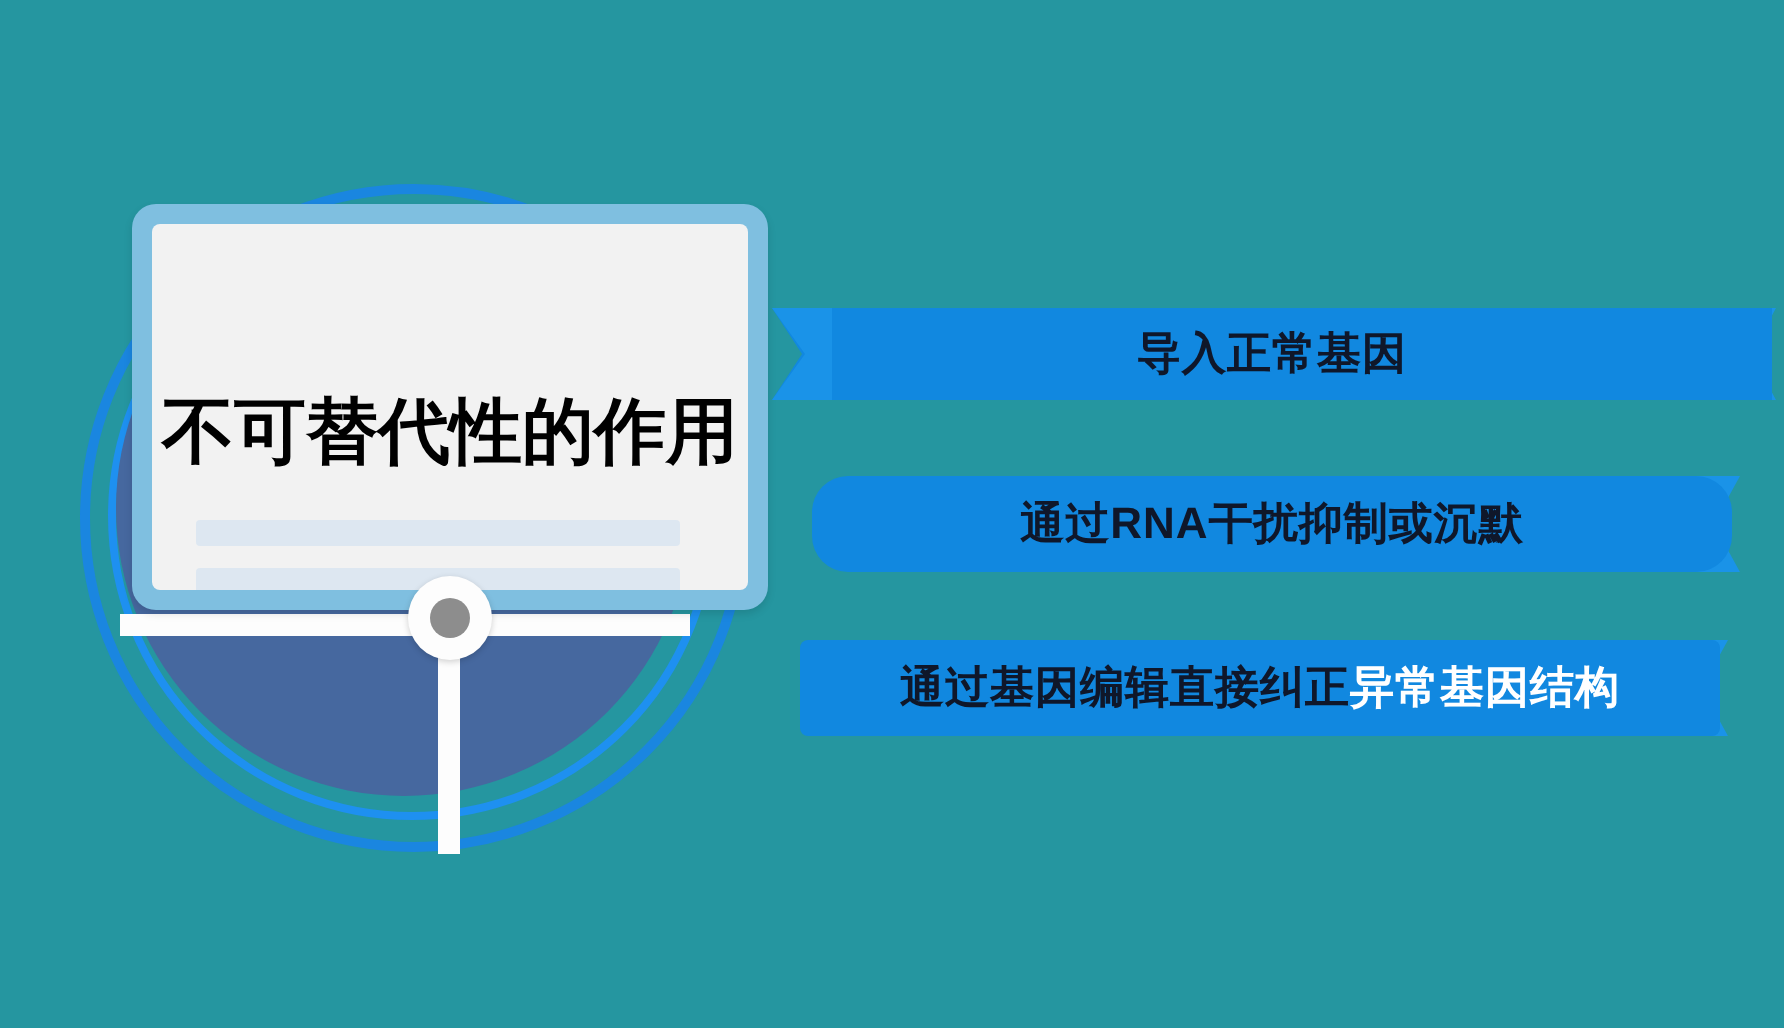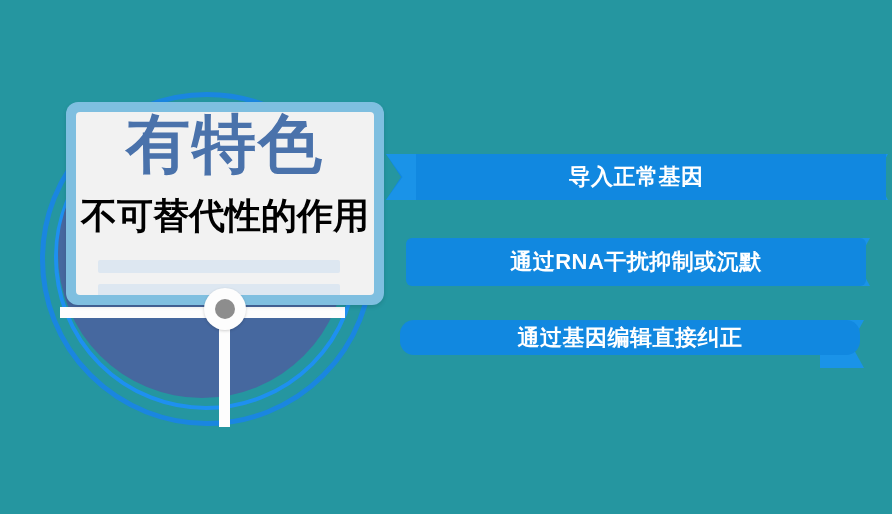--- a/index.html
+++ b/index.html
@@ -166,21 +166,21 @@
     background: #1188e0;
     color: #ffffff;
     display: flex;
     align-items: center;
     justify-content: center;
     font-size: 22px;
     font-weight: 700;
     white-space: nowrap;
     letter-spacing: 0.5px;
   }
-  .banner .hl { color: #ffffff; }
+  .banner .hl { color: #0f172a; }
 
   
   #banner-1 {
     left: 386px;
     top: 154px;
     width: 500px;
     height: 46px;
     clip-path: polygon(0 0, 100% 0, 100% 100%, 0 100%, 3% 50%);
   }
   #banner-1-tail {
@@ -201,39 +201,39 @@
     background: #1a93e8;
     clip-path: polygon(0 0, 100% 0, 100% 100%, 0 100%, 55% 50%);
   }
 
   
   #banner-2 {
     left: 406px;
     top: 238px;
     width: 460px;
     height: 48px;
-    border-radius: 6px;
+    border-radius: 18px;
   }
   #banner-2-tail {
     position: absolute;
     left: 826px;
     top: 238px;
     width: 44px;
     height: 48px;
     background: #1a93e8;
     clip-path: polygon(0 0, 100% 0, 70% 50%, 100% 100%, 0 100%);
   }
 
   
   #banner-3 {
     left: 400px;
     top: 320px;
     width: 460px;
-    height: 35px;
-    border-radius: 14px;
+    height: 48px;
+    border-radius: 4px;
   }
   #banner-3-tail {
     position: absolute;
     left: 820px;
     top: 320px;
     width: 44px;
     height: 48px;
     background: #1a93e8;
     clip-path: polygon(0 0, 100% 0, 70% 50%, 100% 100%, 0 100%);
   }
@@ -252,21 +252,20 @@
 
     <div class="t-horizontal"></div>
     <div class="t-vertical"></div>
 
     <div class="monitor-frame"></div>
     <div class="monitor-screen">
       <div class="screen-line l1"></div>
       <div class="screen-line l2"></div>
     </div>
 
-    <div class="screen-title">有特色</div>
 
     <div class="screen-subtitle">不可替代性的作用</div>
 
     <div class="hub-outer"></div>
     <div class="hub-inner"></div>
   </div>
 
   <div id="banner-1-tail"></div>
   <div class="banner" id="banner-1">
     <span class="hl">导入正常基因</span>
@@ -274,15 +273,16 @@
   <div id="banner-1-head"></div>
 
   <div id="banner-2-tail"></div>
   <div class="banner" id="banner-2">
     <span class="hl">通过RNA干扰抑制或沉默</span>
   </div>
 
   <div id="banner-3-tail"></div>
   <div class="banner" id="banner-3">
     <span class="hl">通过基因编辑直接纠正</span>
+      <span>异常基因结构</span>
   </div>
 
 </div>
 
 </body></html>

